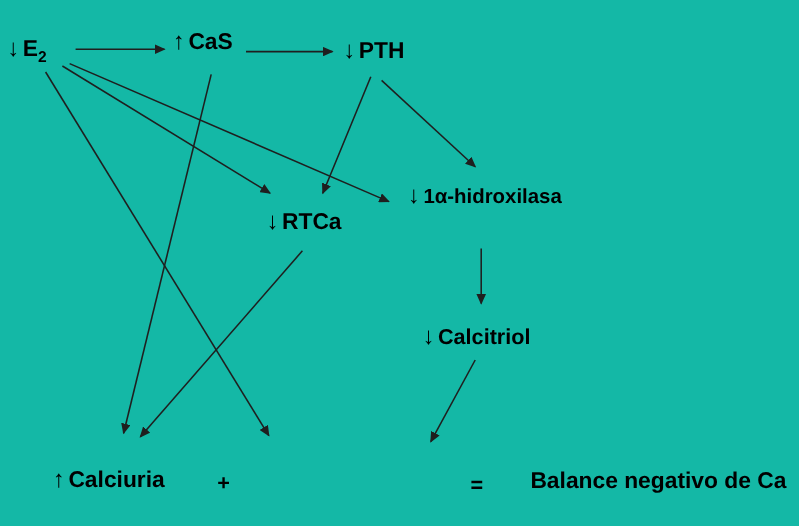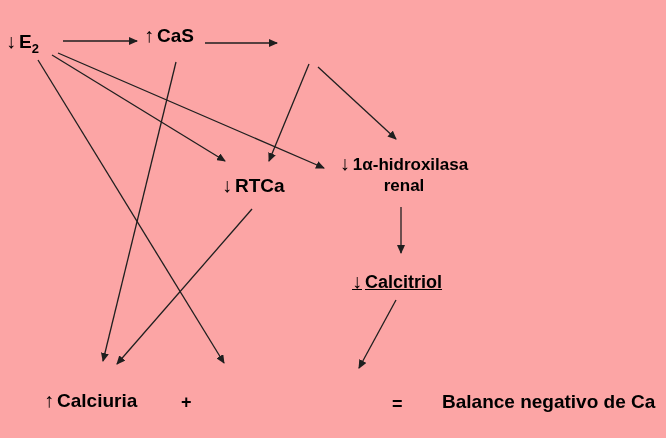--- a/index.html
+++ b/index.html
@@ -4,21 +4,21 @@
 <style>
   html, body {
     margin: 0;
     padding: 0;
     background: #ffffff;
   }
   .canvas {
     position: relative;
     width: 666px;
     height: 438px;
-    background: #fca5a5;
+    background: #14b8a6;
     font-family: "Liberation Sans", sans-serif;
     color: #000000;
     overflow: hidden;
   }
   .edges {
     position: absolute;
     left: 0;
     top: 0;
     width: 666px;
     height: 438px;
@@ -74,31 +74,33 @@
     </svg>
 
   <div class="node" style="left:6px; top:30px;">
     <span class="arr">↓</span><span>E</span><sub>2</sub>
   </div>
 
   <div class="node" style="left:144px; top:24px;">
     <span class="arr">↑</span><span>CaS</span>
   </div>
 
+  <div class="node" style="left:286px; top:31px;">
+    <span class="arr">↓</span><span>PTH</span>
+  </div>
 
   <div class="node" style="left:222px; top:174px;">
     <span class="arr">↓</span><span>RTCa</span>
   </div>
 
   <div class="node center fs17" style="left:334px; top:153px; width:140px;">
     <div><span class="arr">↓</span><span>1α-hidroxilasa</span></div>
-    <div>renal</div>
   </div>
 
-  <div class="node fs18" style="left:352px; top:270px;text-decoration:underline;">
+  <div class="node fs18" style="left:352px; top:270px;">
     <span class="arr">↓</span><span>Calcitriol</span>
   </div>
 
   <div class="node" style="left:44px; top:389px;">
     <span class="arr bold">↑</span><span>Calciuria</span>
   </div>
 
   <div class="node fs18" style="left:181px; top:391px;">+</div>
 
   <div class="node center fs18" style="left:214px; top:377px; width:138px;">

